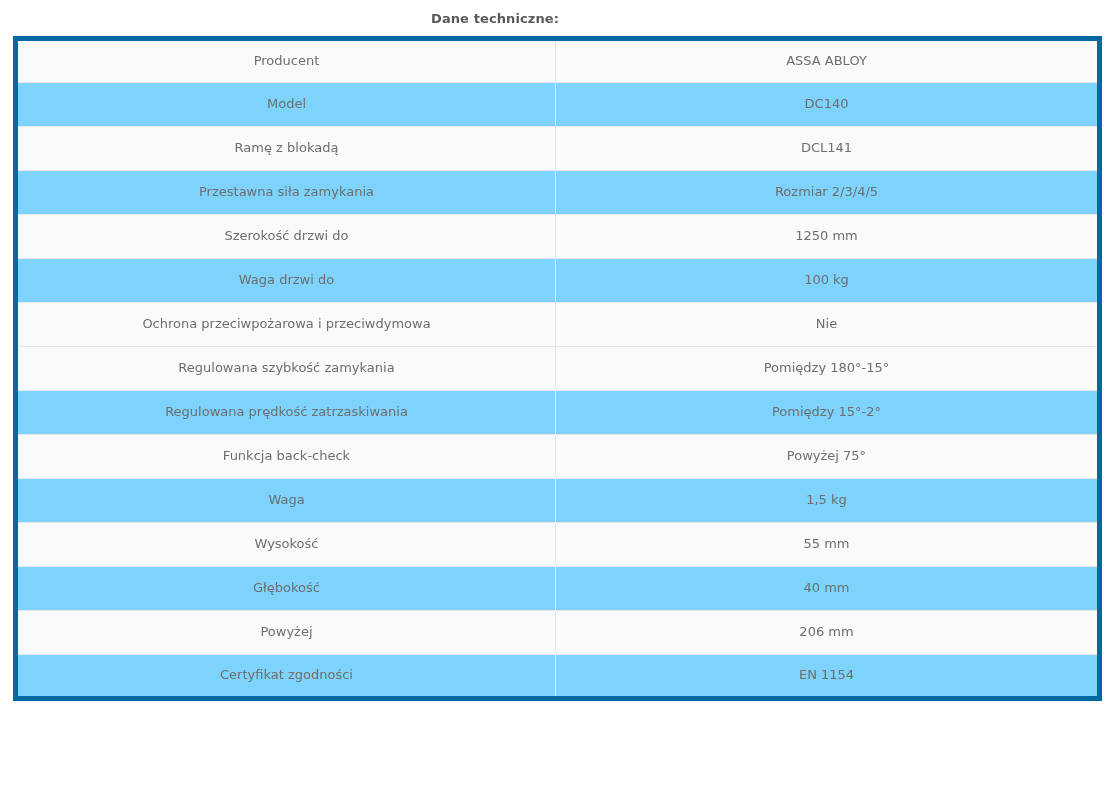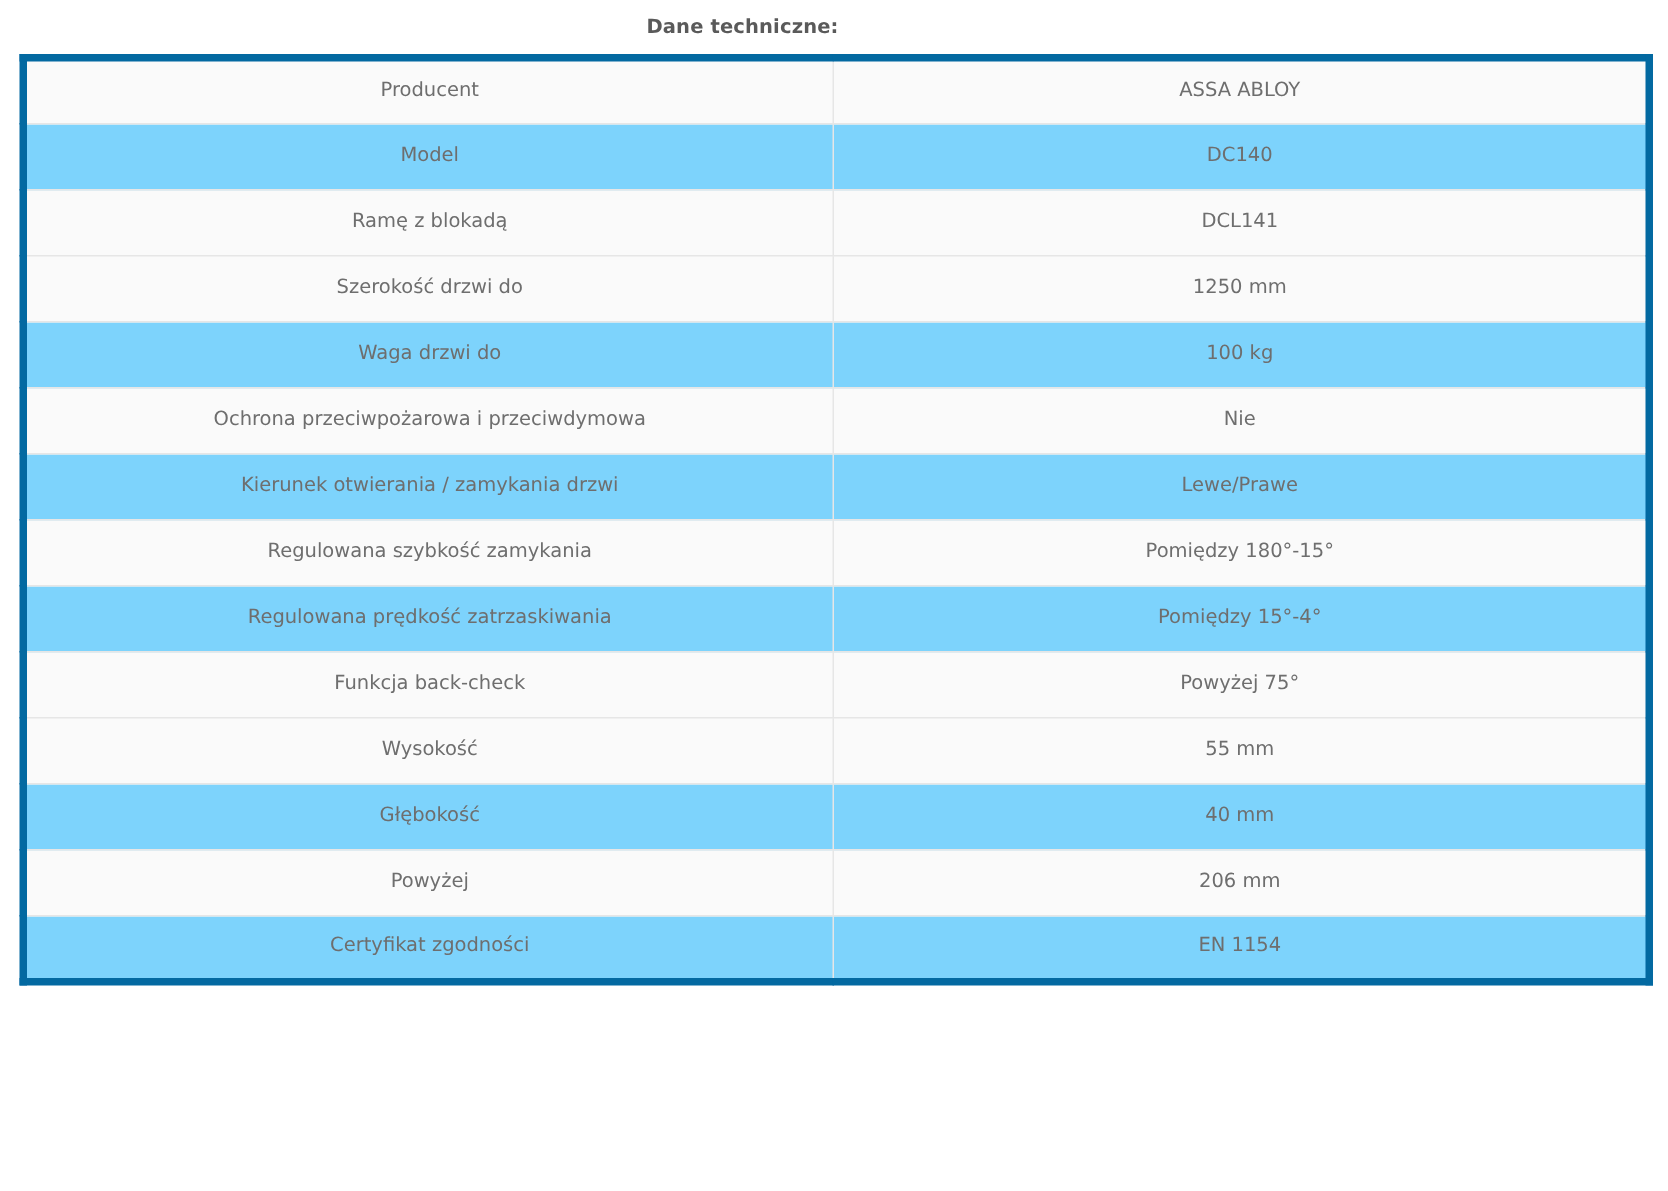--- a/index.html
+++ b/index.html
@@ -76,47 +76,51 @@
             <td class="value-cell">ASSA ABLOY</td>
           </tr>
           <tr class="even-row">
             <td class="label-cell">Model</td>
             <td class="value-cell">DC140</td>
           </tr>
           <tr class="odd-row">
             <td class="label-cell">Ramę z blokadą</td>
             <td class="value-cell">DCL141</td>
           </tr>
+          <tr class="even-row">
+            <td class="label-cell">Przestawna siła zamykania</td>
+            <td class="value-cell">Rozmiar 2/3/4/5</td>
+          </tr>
           <tr class="odd-row">
             <td class="label-cell">Szerokość drzwi do</td>
             <td class="value-cell">1250 mm</td>
           </tr>
           <tr class="even-row">
             <td class="label-cell">Waga drzwi do</td>
             <td class="value-cell">100 kg</td>
           </tr>
           <tr class="odd-row">
             <td class="label-cell">Ochrona przeciwpożarowa i przeciwdymowa</td>
             <td class="value-cell">Nie</td>
           </tr>
-          <tr class="even-row">
-            <td class="label-cell">Kierunek otwierania / zamykania drzwi</td>
-            <td class="value-cell">Lewe/Prawe</td>
-          </tr>
           <tr class="odd-row">
             <td class="label-cell">Regulowana szybkość zamykania</td>
             <td class="value-cell">Pomiędzy 180°-15°</td>
           </tr>
           <tr class="even-row">
             <td class="label-cell">Regulowana prędkość zatrzaskiwania</td>
-            <td class="value-cell">Pomiędzy 15°-4°</td>
+            <td class="value-cell">Pomiędzy 15°-2°</td>
           </tr>
           <tr class="odd-row">
             <td class="label-cell">Funkcja back-check</td>
             <td class="value-cell">Powyżej 75°</td>
+          </tr>
+          <tr class="even-row">
+            <td class="label-cell">Waga</td>
+            <td class="value-cell">1,5 kg</td>
           </tr>
           <tr class="odd-row">
             <td class="label-cell">Wysokość</td>
             <td class="value-cell">55 mm</td>
           </tr>
           <tr class="even-row">
             <td class="label-cell">Głębokość</td>
             <td class="value-cell">40 mm</td>
           </tr>
           <tr class="odd-row">

